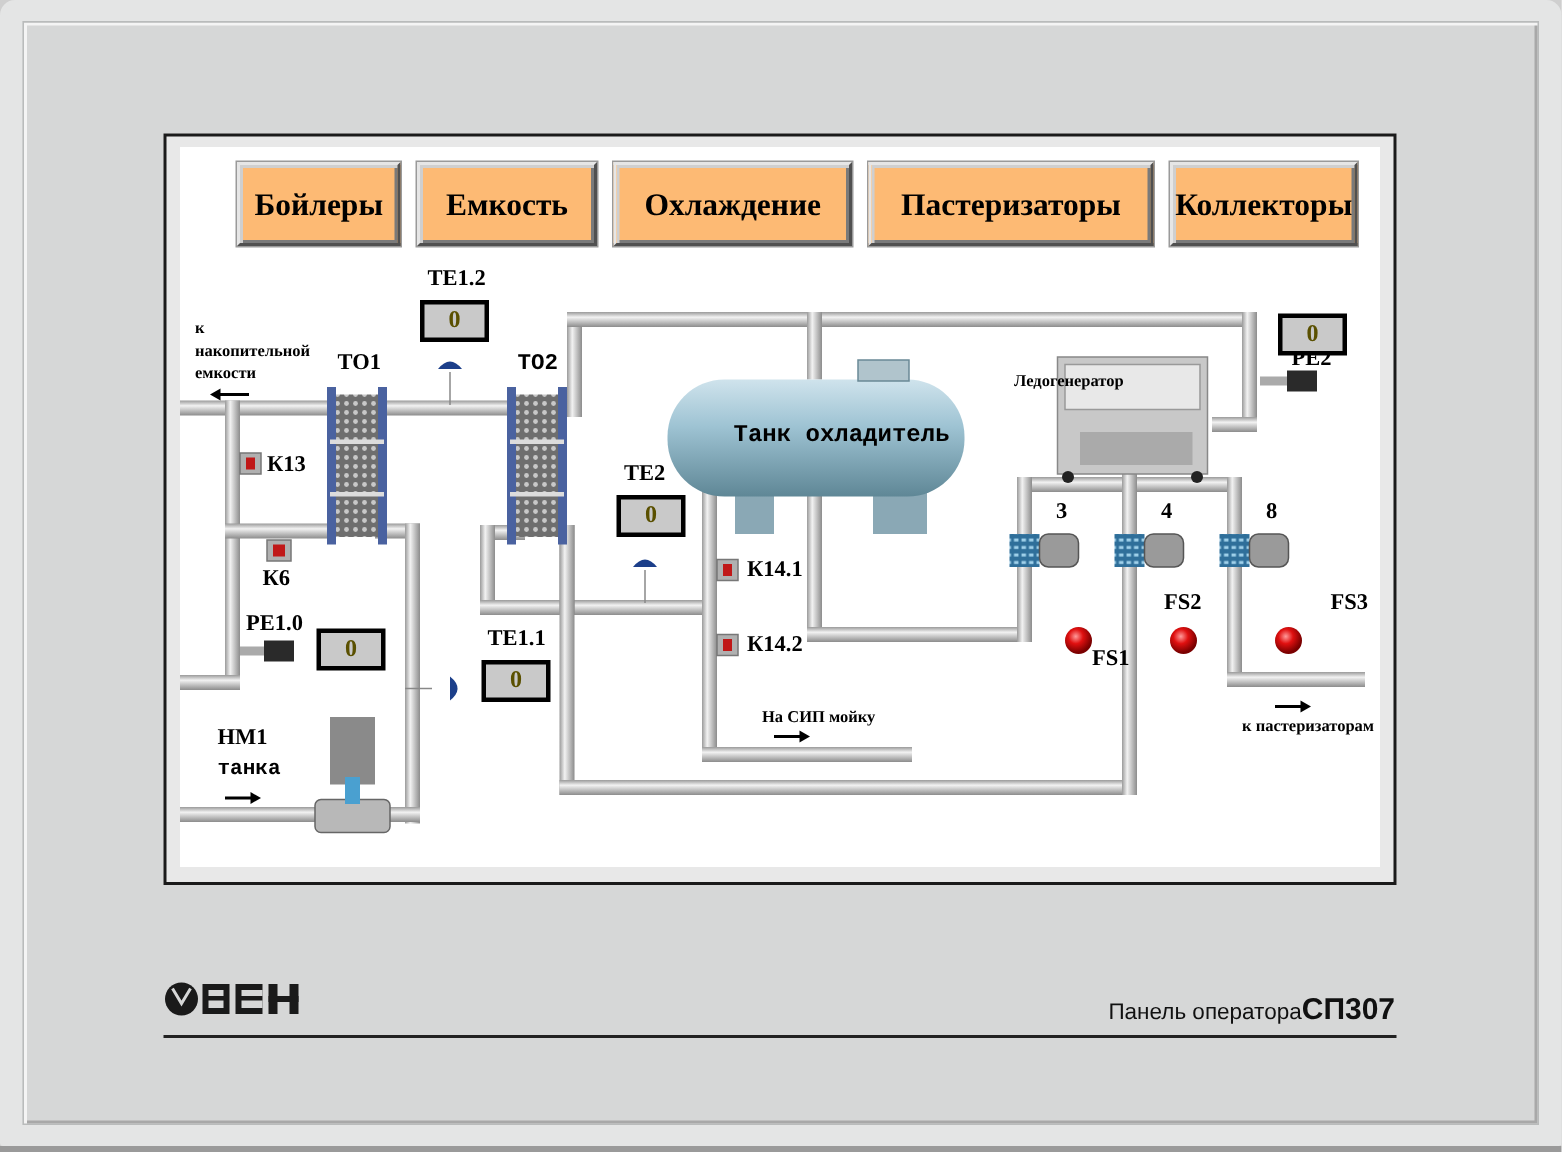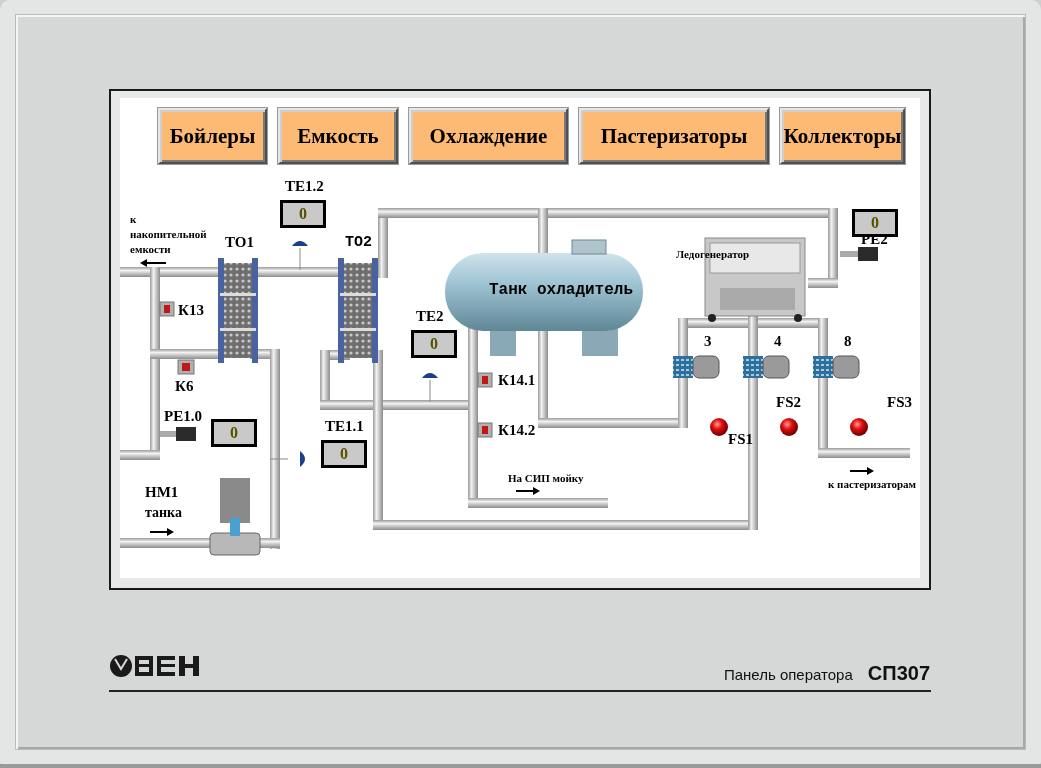--- a/index.html
+++ b/index.html
@@ -10,21 +10,21 @@
   .screen{position:absolute;left:120px;top:98px;width:800px;height:480px;background:#ffffff;overflow:hidden;}
   .navbtn{position:absolute;top:10px;height:56px;background:#fdba74;border:2px solid;border-color:#e6e6e6 #505050 #505050 #e6e6e6;box-shadow:inset 2px 2px 0 #cfcfcf, inset -2px -2px 0 #7a7a7a, 0 0 0 1px #9a9a9a;box-sizing:border-box;display:flex;align-items:center;justify-content:center;font-family:"Liberation Serif",serif;font-weight:bold;font-size:21px;color:#000;cursor:pointer;margin-left:28px;}
   .lbl{position:absolute;font-family:"Liberation Serif",serif;font-weight:bold;color:#000;white-space:nowrap;}
   .lbl.sm{font-size:11px;}
   .lbl.md{font-size:15px;}
   .disp{position:absolute;width:46px;height:28px;background:#000;box-sizing:border-box;padding:3px;}
   .disp .in{width:100%;height:100%;background:#c9c9c9;display:flex;align-items:center;justify-content:center;font-family:"Liberation Serif",serif;font-weight:bold;font-size:16px;color:#5a5000;}
   .pipes{position:absolute;left:0;top:0;}
   .logo{position:absolute;left:109px;top:654px;}
   .panel-title{position:absolute;right:111px;top:662px;font-family:"Liberation Sans",sans-serif;font-size:15px;color:#111;white-space:nowrap;}
-  .panel-title b{font-size:20px;font-weight:bold;margin-left:15px;}
+  .panel-title b{font-size:20px;font-weight:bold;margin-left:0;}
   .hline{position:absolute;left:109px;top:690px;width:822px;height:2px;background:#222;}
   .bottom-strip{position:absolute;left:0;top:764px;width:1041px;height:4px;background:#9a9a9a;}
 </style>
 </head>
 <body>
 
 <div class="bezel-outer"></div>
 <div class="bezel-inner"></div>
 <div class="screen-frame"></div>
 
@@ -259,21 +259,21 @@
 
   <div class="lbl md" style="left:58px;top:204px;">К13</div>
   <div class="lbl md" style="left:55px;top:280px;">К6</div>
   <div class="lbl md" style="left:378px;top:274px;">К14.1</div>
   <div class="lbl md" style="left:378px;top:324px;">К14.2</div>
 
   <div class="lbl md" style="left:369px;top:183px;font-size:16px;font-family:Liberation Mono, monospace;">Танк охладитель</div>
   <div class="lbl sm" style="left:556px;top:150px;">Ледогенератор</div>
 
   <div class="lbl md" style="left:25px;top:386px;">НМ1</div>
-  <div class="lbl md" style="left:25px;top:407px;font-size:14px;">танка</div>
+  <div class="lbl md" style="left:25px;top:407px;font-size:14px;font-family:Liberation Mono, monospace;">танка</div>
 
   <div class="lbl sm" style="left:388px;top:374px;">На СИП мойку</div>
   <div class="lbl sm" style="left:685px;top:380px;margin-left:23px;">к пастеризаторам</div>
 
   <div class="lbl md" style="left:584px;top:235px;">3</div>
   <div class="lbl md" style="left:654px;top:235px;">4</div>
   <div class="lbl md" style="left:724px;top:235px;">8</div>
 
   <div class="lbl md" style="left:608px;top:296px;margin-top:37px;">FS1</div>
   <div class="lbl md" style="left:656px;top:296px;">FS2</div>

